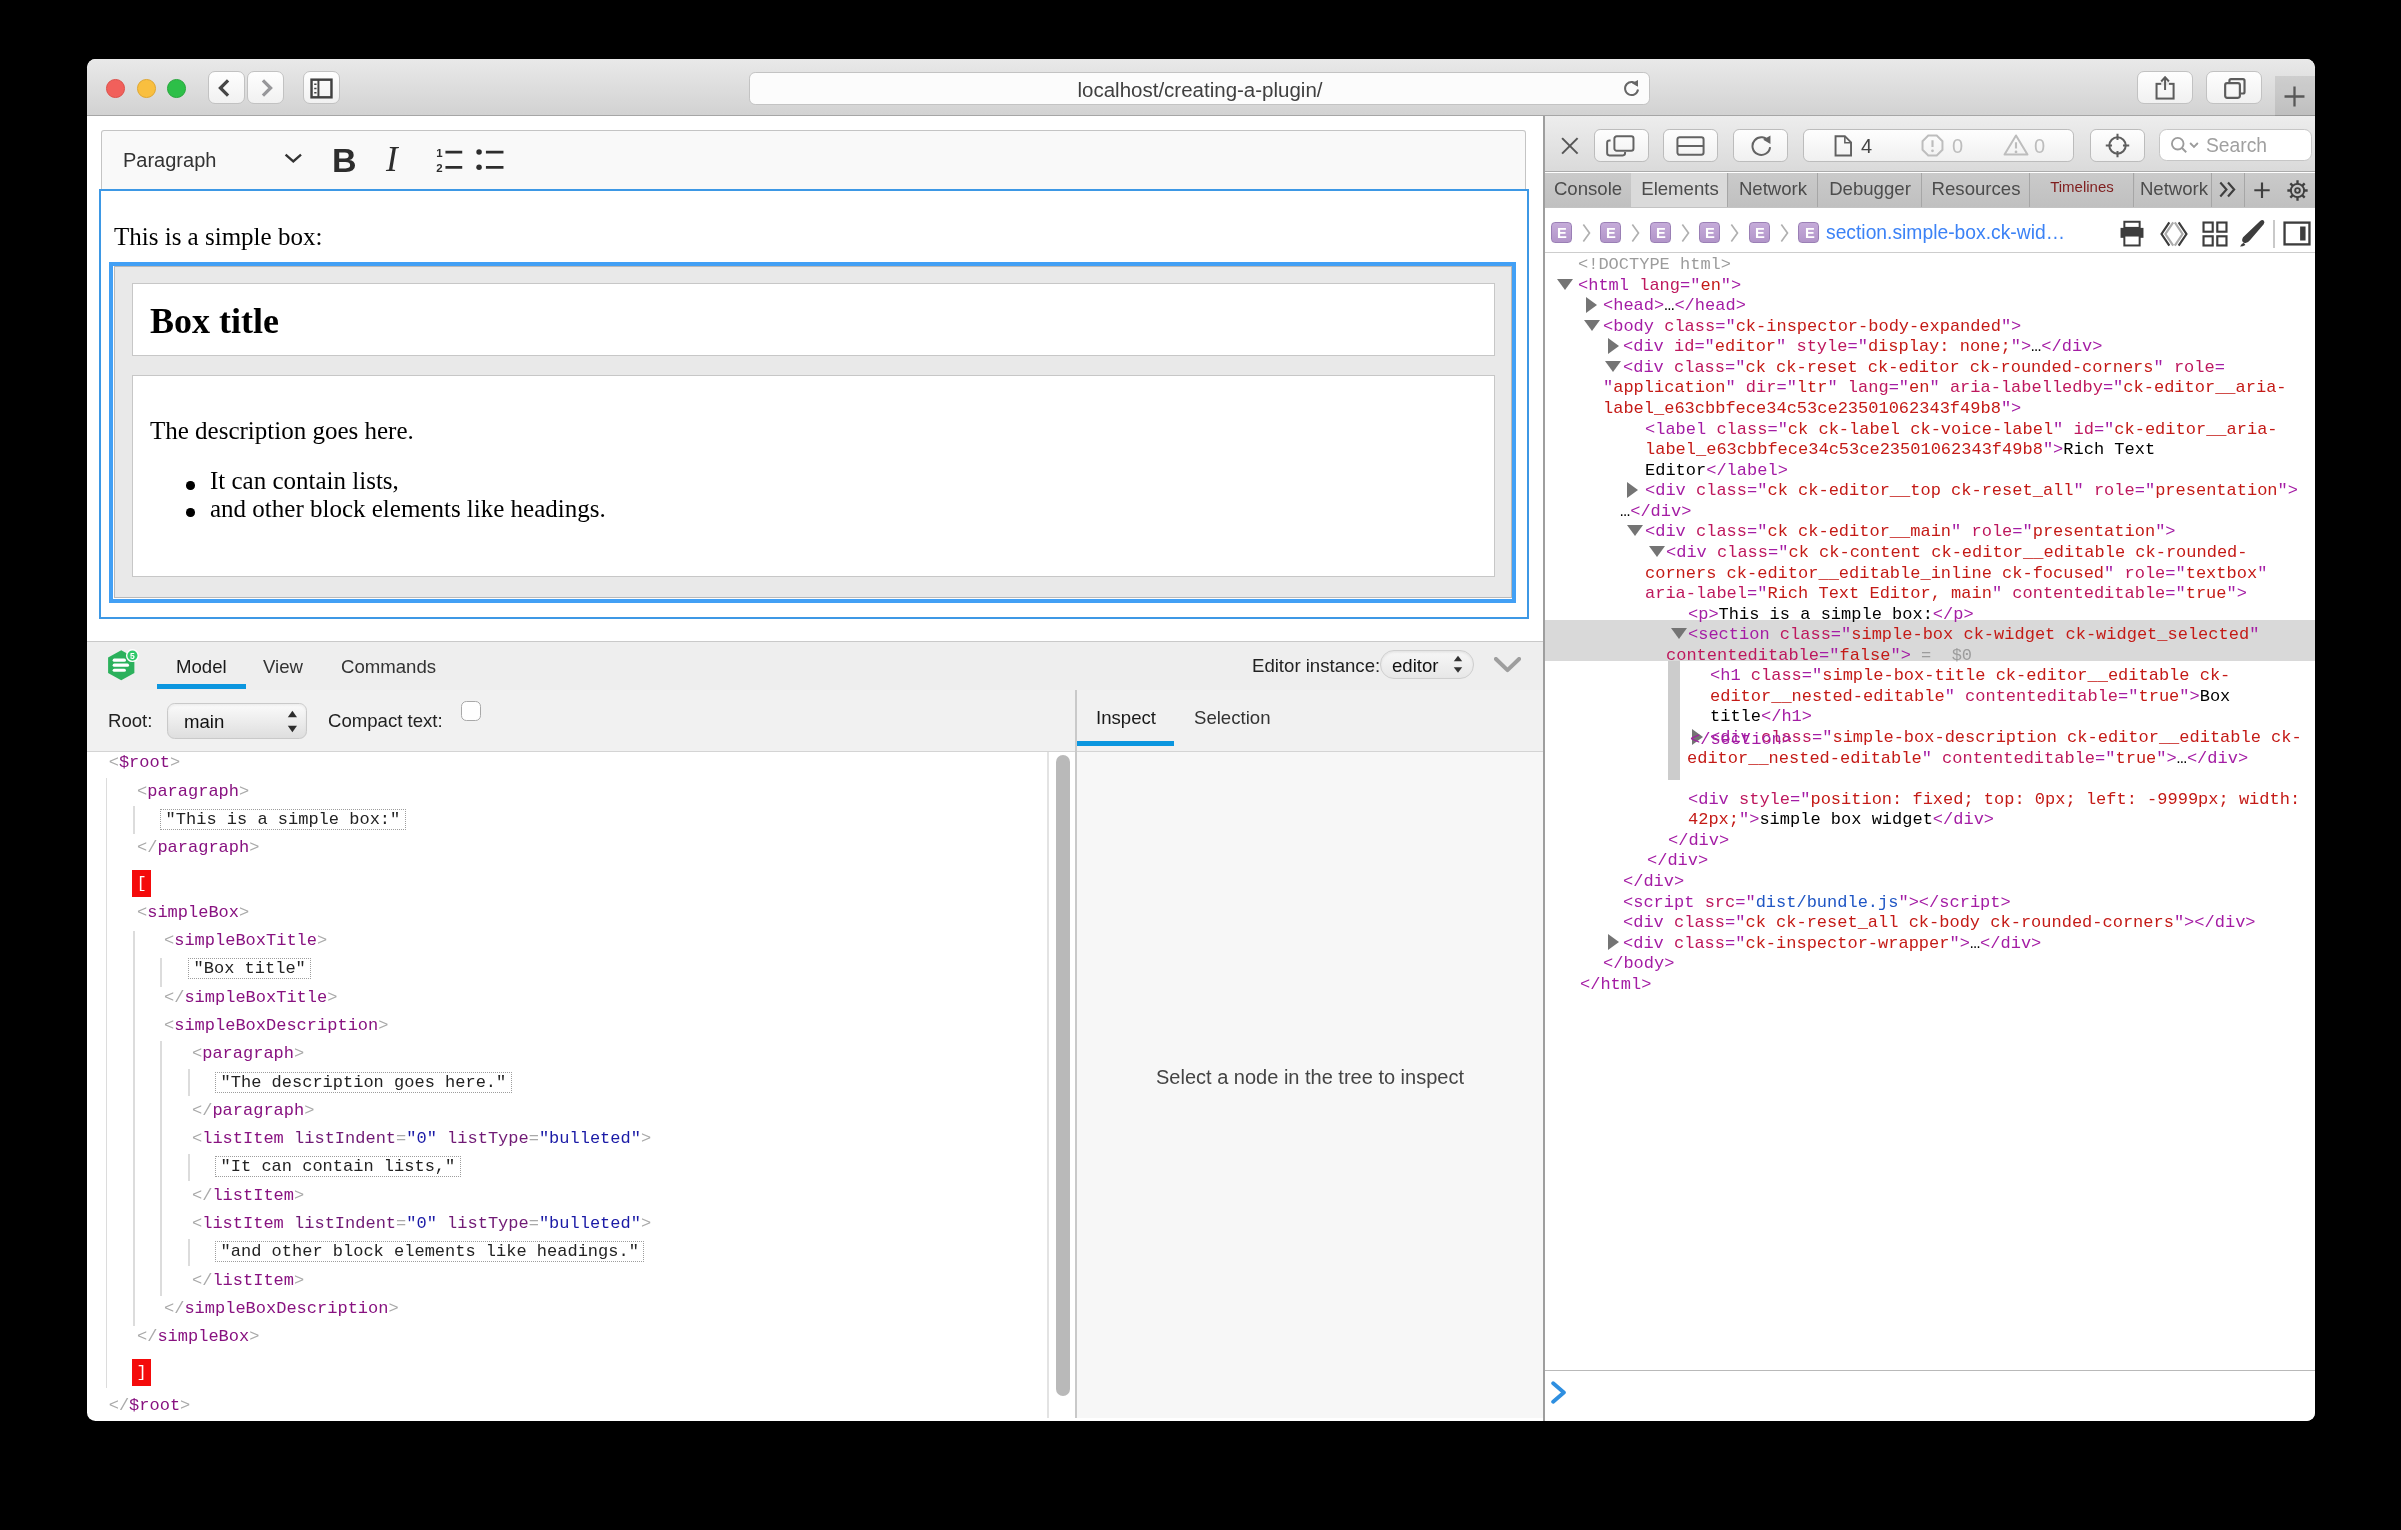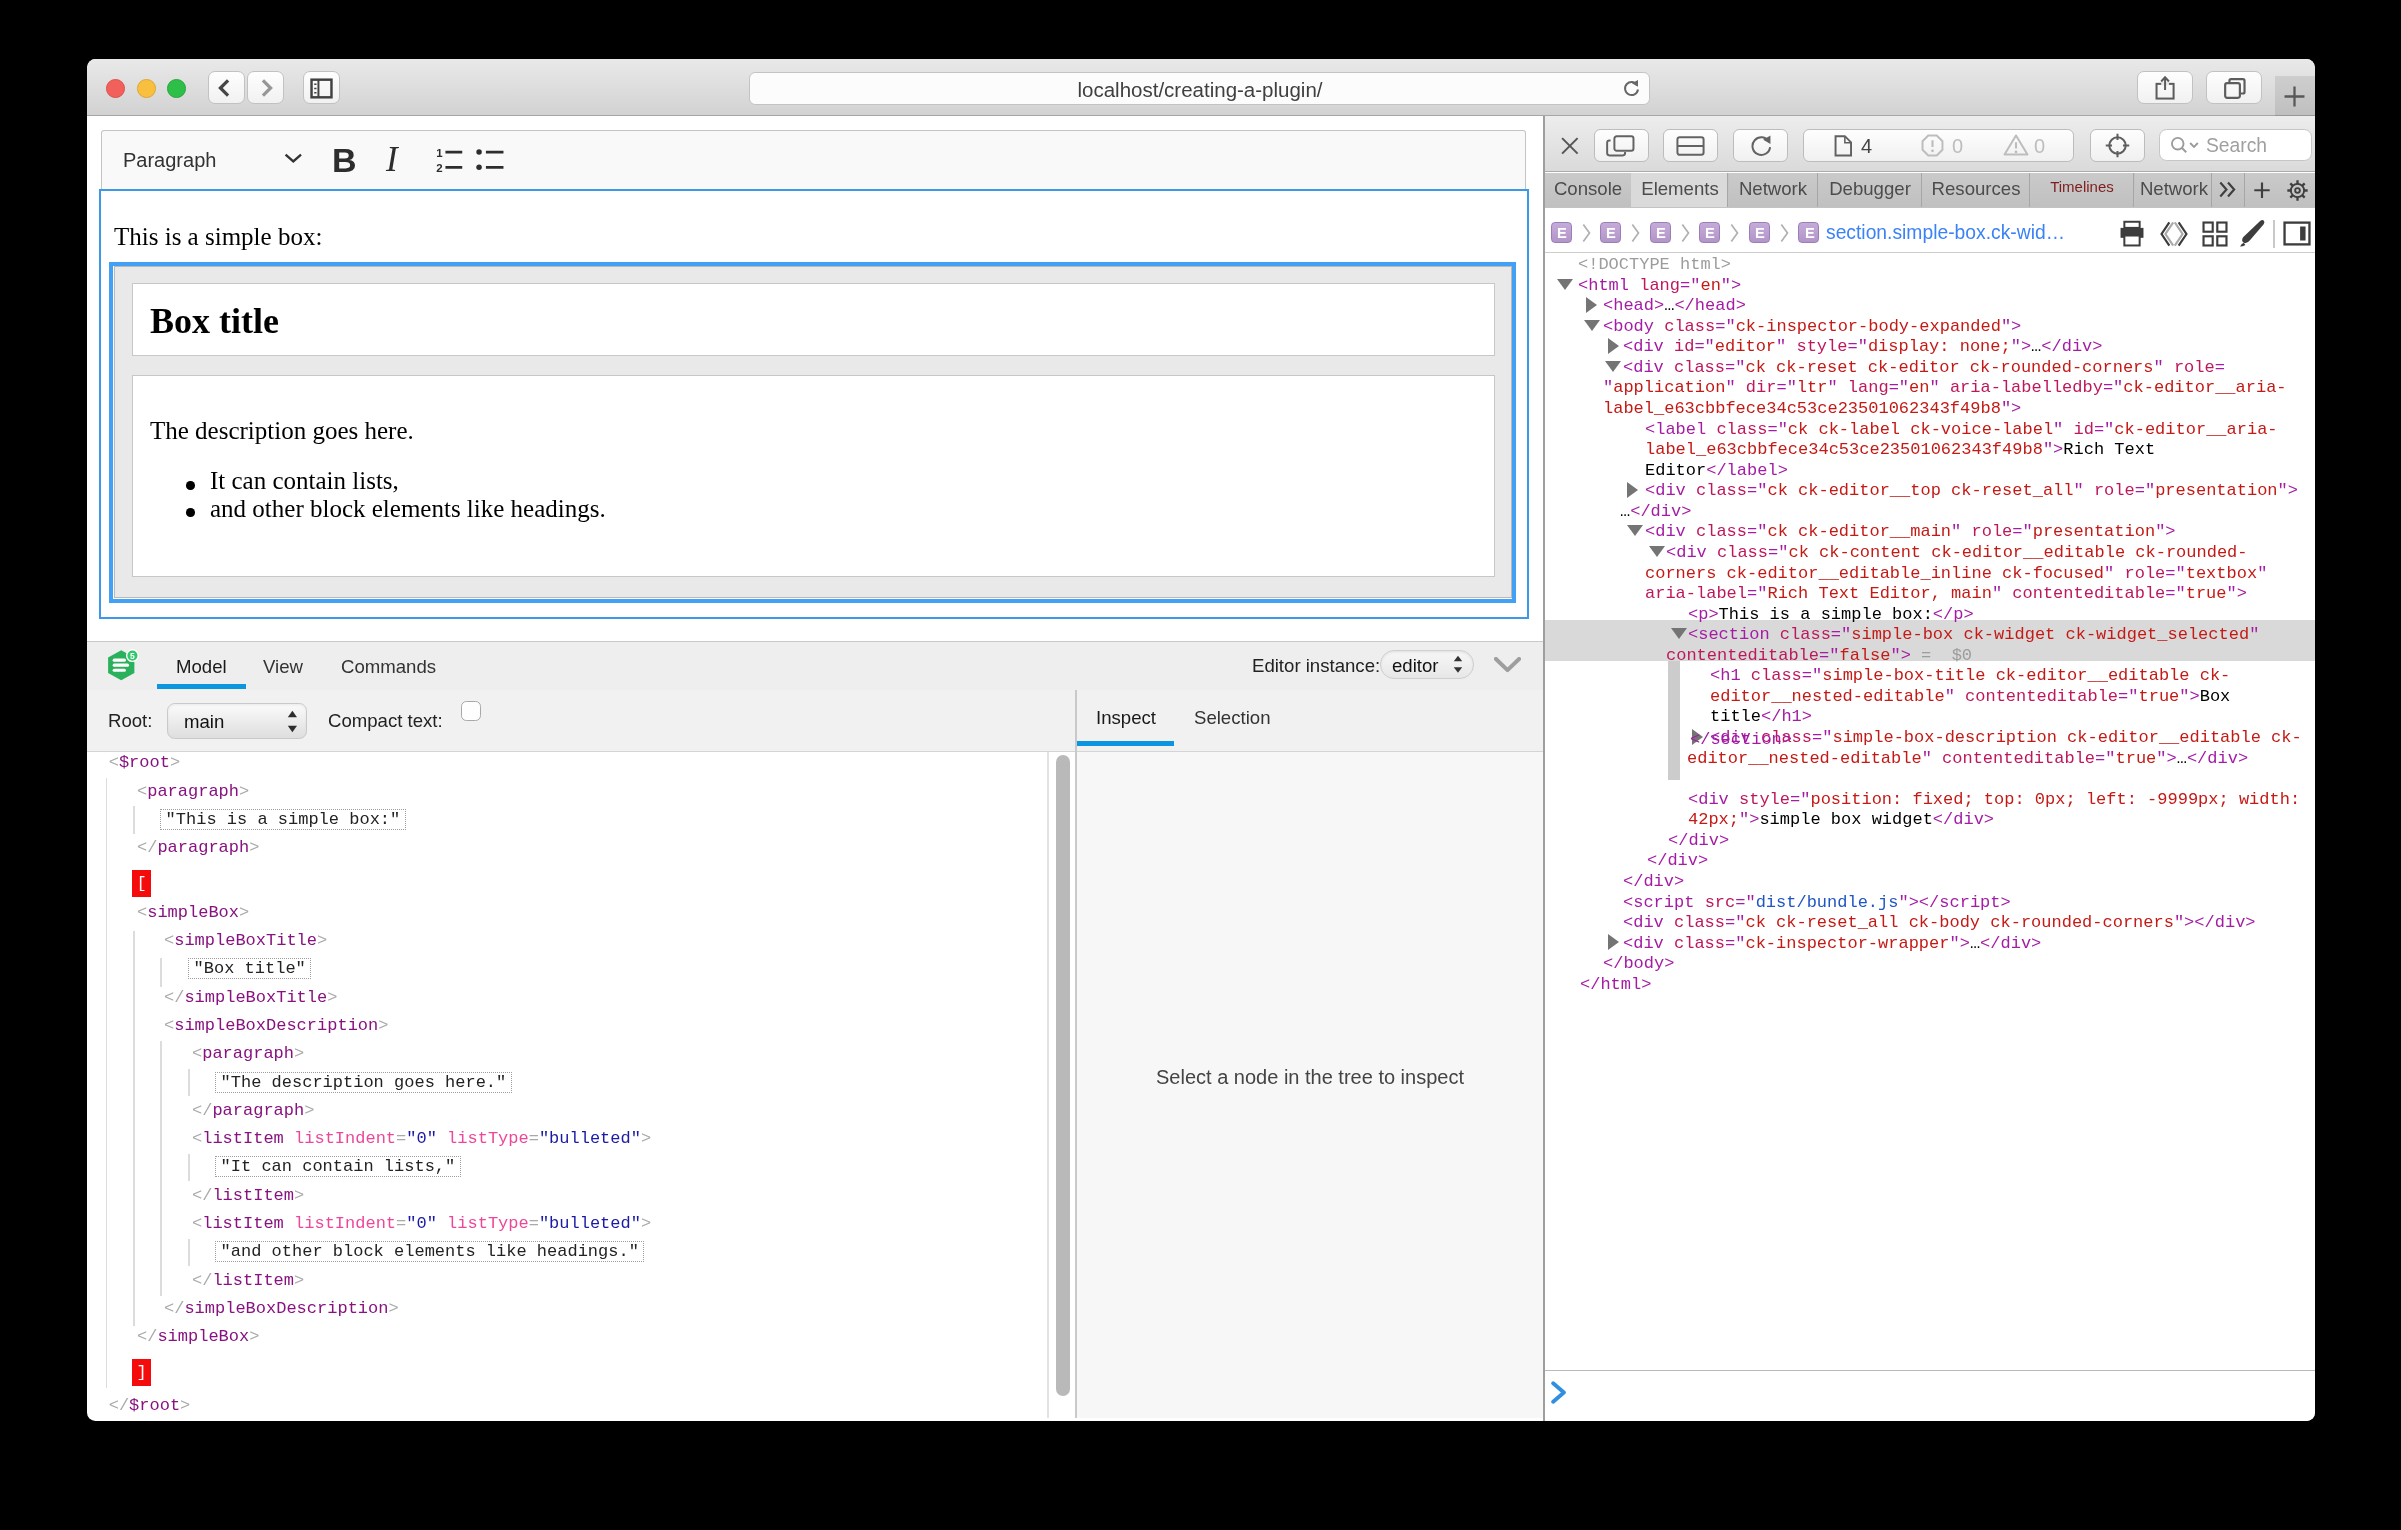--- a/index.html
+++ b/index.html
@@ -4,21 +4,21 @@
 body{width:2401px;height:1530px;position:relative;overflow:hidden;
   font-family:"Liberation Sans",sans-serif;}
 #win{position:absolute;left:87px;top:59px;width:2228px;height:1362px;
   background:#fff;border-radius:8.5px;overflow:hidden;}
 #win div{position:absolute;box-sizing:border-box;}
 #win svg{position:absolute;}
 .dl{white-space:pre;font:17px/20.6px "Liberation Mono",monospace;color:#000;}
 .tl{white-space:pre;font:17px/29px "Liberation Mono",monospace;color:#333;}
 .t{color:#a41ca4;} .a{color:#be185d;} .v{color:#c41a16;} .g{color:#9c9c9c;}
 .b{color:#1f56c4;} .k{color:#000;}
-.ct{color:#881280;} .cb{color:#a9a9a9;} .ca{color:#ec4899;} .cv{color:#1a1aa6;}
+.ct{color:#881280;} .cb{color:#a9a9a9;} .ca{color:#701a75;} .cv{color:#1a1aa6;}
 .tn{border:1.5px dotted #9d9d9d;padding:0 4.6px;color:#222;background:#fff;}
 .mk{background:#f40b0b;color:#fff;padding:3.9px 4.6px;}
 .tri-d{width:0;height:0;border-left:8.5px solid transparent;border-right:8.5px solid transparent;border-top:11.6px solid #747474;}
 .tri-r{width:0;height:0;border-top:8.5px solid transparent;border-bottom:8.5px solid transparent;border-left:11.6px solid #747474;}
 </style></head><body>
 <div id="win">
 
 <div style="left:0px;top:0px;width:2228px;height:57px;background:linear-gradient(#e9e9e9,#d2d2d2);border-bottom:1.5px solid #a6a6a6;border-radius:8.5px 8.5px 0 0;"></div>
 <div style="left:19.3px;top:20px;width:18.6px;height:18.6px;background:#f1605b;border:0.8px solid #dc524c;border-radius:50%;"></div>
 <div style="left:50px;top:20px;width:18.6px;height:18.6px;background:#f9bf3f;border:0.8px solid #dfa733;border-radius:50%;"></div>

